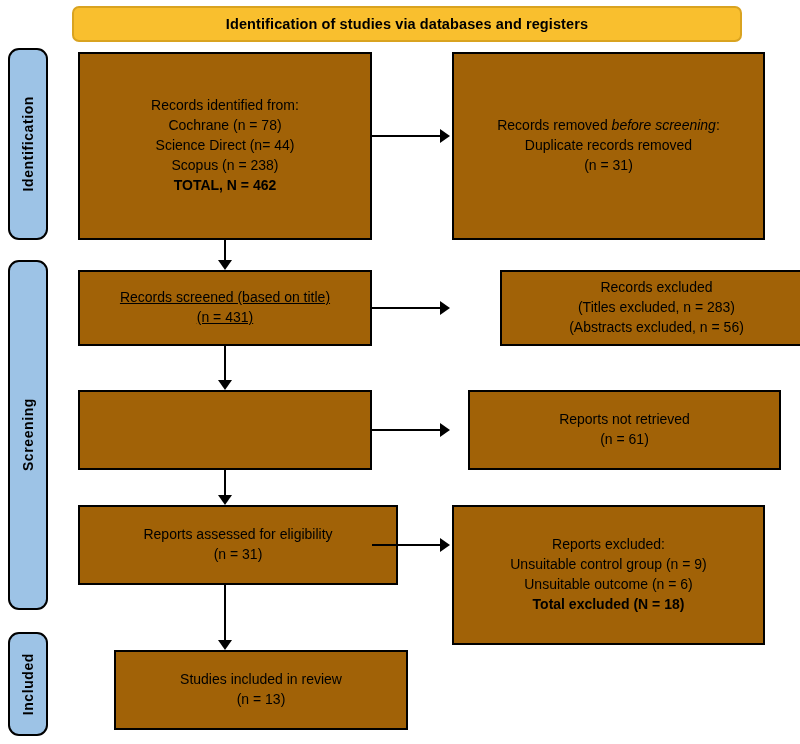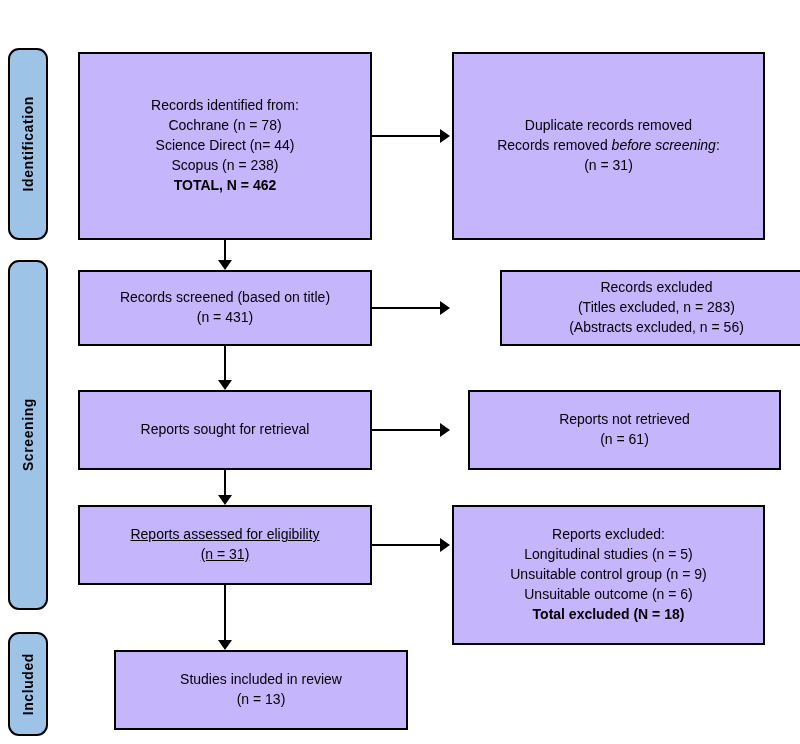--- a/index.html
+++ b/index.html
@@ -64,46 +64,46 @@
   #header-banner span {
     font-weight: bold;
     font-size: 14.5px;
     color: #000000;
     letter-spacing: 0.1px;
   }
 
   
   .flow-box {
     position: absolute;
-    background: #c4b5fd;
+    background: #a16207;
     border: 2.5px solid #000000;
     box-sizing: border-box;
     display: flex;
     align-items: center;
     justify-content: center;
     padding: 4px 20px;
   }
   .flow-box .box-text {
     text-align: center;
     font-size: 14px;
     line-height: 1.42;
     color: #000000;
   }
   .flow-box .box-text .ln { display: block; white-space: nowrap; }
   .flow-box .box-text .b  { font-weight: bold; }
   .flow-box .box-text .i  { font-style: italic; }
 
   
   #box-identified        { left: 78px;  top: 52px;  width: 294px; height: 188px; }
   #box-removed           { left: 452px; top: 52px;  width: 313px; height: 188px; }
-  #box-screened          { left: 78px;  top: 270px; width: 294px; height: 76px;  }
+  #box-screened          { left: 78px;  top: 270px; width: 294px; height: 76px; text-decoration: underline;  }
   #box-excluded-screen   { left: 452px; top: 270px; width: 313px; height: 76px; margin-left: 48px;  }
   #box-sought            { left: 78px;  top: 390px; width: 294px; height: 80px;  }
   #box-not-retrieved     { left: 452px; top: 390px; width: 313px; height: 80px; margin-left: 16px;  }
-  #box-assessed          { left: 78px;  top: 505px; width: 294px; height: 80px; text-decoration: underline;  }
+  #box-assessed          { left: 78px;  top: 505px; width: 320px; height: 80px;  }
   #box-excluded-report   { left: 452px; top: 505px; width: 313px; height: 140px; }
   #box-included          { left: 78px;  top: 650px; width: 294px; height: 80px; margin-left: 36px;  }
 
   
   .conn {
     position: absolute;
     background: #000000;
   }
   .conn-v { width: 2px; }
   .conn-h { height: 2px; }
@@ -141,20 +141,23 @@
   #h3      { left: 372px; top: 429px; width: 70px; }
   #h3-head { left: 440px; top: 423px; }
   #h4      { left: 372px; top: 544px; width: 70px; }
   #h4-head { left: 440px; top: 538px; }
 </style>
 </head>
 <body>
 
 <div id="prisma-root">
 
+  <div id="header-banner">
+    <span>Identification of studies via databases and registers</span>
+  </div>
 
   <div id="stage-identification" class="stage-label">
     <span>Identification</span>
   </div>
   <div id="stage-screening" class="stage-label">
     <span>Screening</span>
   </div>
   <div id="stage-included" class="stage-label">
     <span>Included</span>
   </div>
@@ -164,22 +167,22 @@
       <span class="ln">Records identified from:</span>
       <span class="ln">Cochrane (n = 78)</span>
       <span class="ln">Science Direct (n= 44)</span>
       <span class="ln">Scopus (n = 238)</span>
       <span class="ln b">TOTAL, N = 462</span>
     </div>
   </div>
 
   <div id="box-removed" class="flow-box">
     <div class="box-text">
+      <span class="ln"><span>Records removed </span><span class="i">before screening</span><span>:</span></span>
       <span class="ln">Duplicate records removed</span>
-      <span class="ln"><span>Records removed </span><span class="i">before screening</span><span>:</span></span>
       <span class="ln">(n = 31)</span>
     </div>
   </div>
 
   <div id="box-screened" class="flow-box">
     <div class="box-text">
       <span class="ln">Records screened (based on title)</span>
       <span class="ln">(n = 431)</span>
     </div>
   </div>
@@ -187,42 +190,40 @@
   <div id="box-excluded-screen" class="flow-box">
     <div class="box-text">
       <span class="ln">Records excluded</span>
       <span class="ln">(Titles excluded, n = 283)</span>
       <span class="ln">(Abstracts excluded, n = 56)</span>
     </div>
   </div>
 
   <div id="box-sought" class="flow-box">
     <div class="box-text">
-      <span class="ln">Reports sought for retrieval</span>
     </div>
   </div>
 
   <div id="box-not-retrieved" class="flow-box">
     <div class="box-text">
       <span class="ln">Reports not retrieved</span>
       <span class="ln">(n = 61)</span>
     </div>
   </div>
 
   <div id="box-assessed" class="flow-box">
     <div class="box-text">
       <span class="ln">Reports assessed for eligibility</span>
       <span class="ln">(n = 31)</span>
     </div>
   </div>
 
   <div id="box-excluded-report" class="flow-box">
     <div class="box-text">
       <span class="ln">Reports excluded:</span>
-      <span class="ln">Longitudinal studies (n = 5)</span>
       <span class="ln">Unsuitable control group (n = 9)</span>
       <span class="ln">Unsuitable outcome (n = 6)</span>
       <span class="ln b">Total excluded (N = 18)</span>
     </div>
   </div>
 
   <div id="box-included" class="flow-box">
     <div class="box-text">
       <span class="ln">Studies included in review</span>
       <span class="ln">(n = 13)</span>

